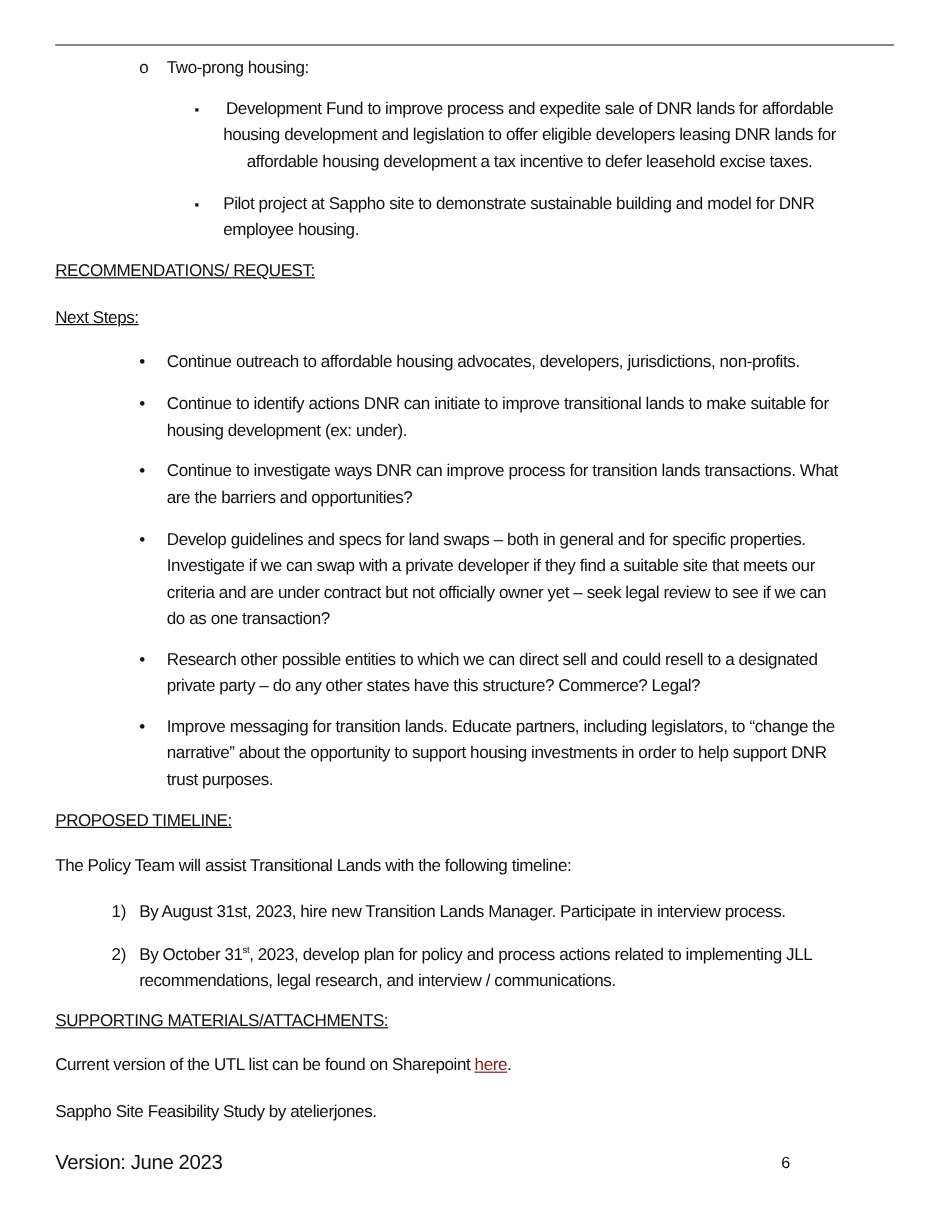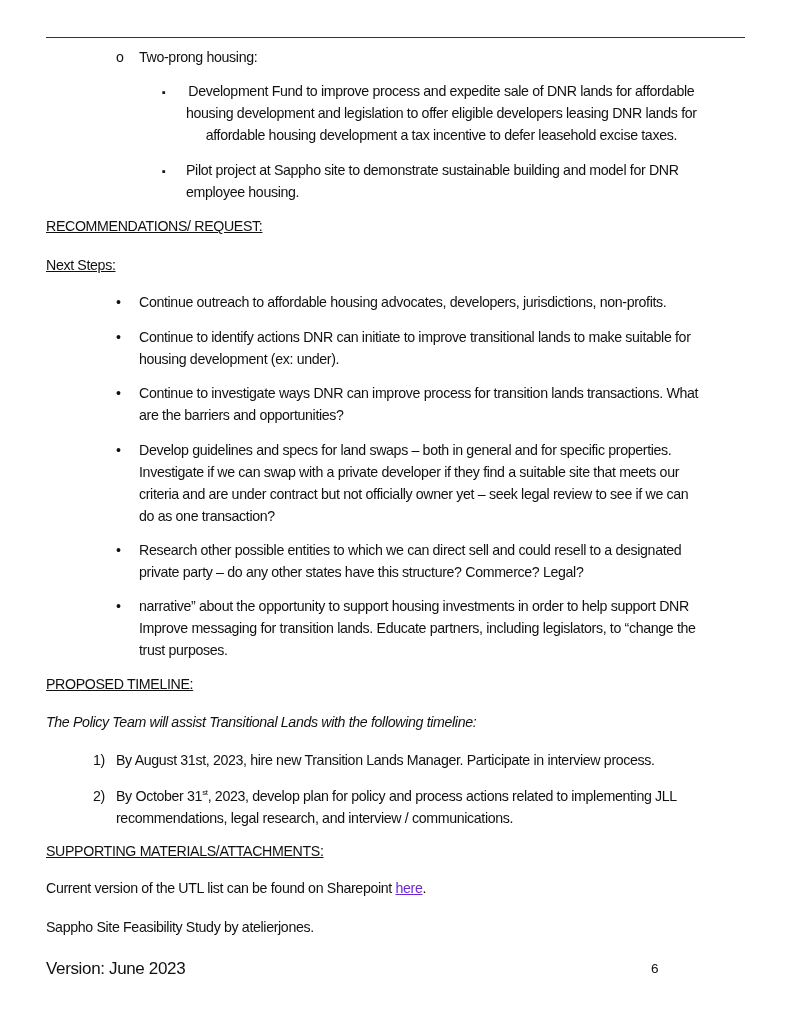--- a/index.html
+++ b/index.html
@@ -10,21 +10,21 @@
       font-size: 14.2px;
       letter-spacing: -0.35px;
     }
     .top-rule {
       position: absolute; left: 46px; top: 37px; width: 699px; height: 0;
       border-top: 1.5px solid #333;
     }
     .abs { position: absolute; }
     .line { line-height: 22px; }
     .heading { font-weight: normal; text-decoration: underline; }
-    a.link { color: #6d28d9; text-decoration: underline; }
+    a.link { color: #7f1d1d; text-decoration: underline; }
     sup { font-size: 8px; vertical-align: super; line-height: 0; }
   </style>
 </head>
 <body>
 
 <div class="top-rule"></div>
 
 <div>
   <span class="abs line" style="left:116px; top:46px;">o</span>
   <span class="abs line" style="left:139px; top:46px;">Two-prong housing:</span>
@@ -89,29 +89,29 @@
     <span class="abs line" style="left:116px; top:539px;">•</span>
     <div class="abs line" style="left:139px; top:539px;">
       <div>Research other possible entities to which we can direct sell and could resell to a designated</div>
       <div>private party – do any other states have this structure? Commerce? Legal?</div>
     </div>
   </div>
 
   <div>
     <span class="abs line" style="left:116px; top:595px;">•</span>
     <div class="abs line" style="left:139px; top:595px;">
+      <div>Improve messaging for transition lands. Educate partners, including legislators, to “change the</div>
       <div>narrative” about the opportunity to support housing investments in order to help support DNR</div>
-      <div>Improve messaging for transition lands. Educate partners, including legislators, to “change the</div>
       <div>trust purposes.</div>
     </div>
   </div>
 </div>
 
 <div class="abs line heading" style="left:46px; top:673px;">PROPOSED TIMELINE:</div>
-<div class="abs line" style="left:46px; top:711px;font-style:italic;">The Policy Team will assist Transitional Lands with the following timeline:</div>
+<div class="abs line" style="left:46px; top:711px;">The Policy Team will assist Transitional Lands with the following timeline:</div>
 
 <div>
   <div>
     <span class="abs line" style="left:93px; top:749px;">1)</span>
     <div class="abs line" style="left:116px; top:749px;">By August 31st, 2023, hire new Transition Lands Manager. Participate in interview process.</div>
   </div>
   <div>
     <span class="abs line" style="left:93px; top:785px;">2)</span>
     <div class="abs line" style="left:116px; top:785px;">
       <div><span>By October 31</span><sup>st</sup><span>, 2023, develop plan for policy and process actions related to implementing JLL</span></div>

